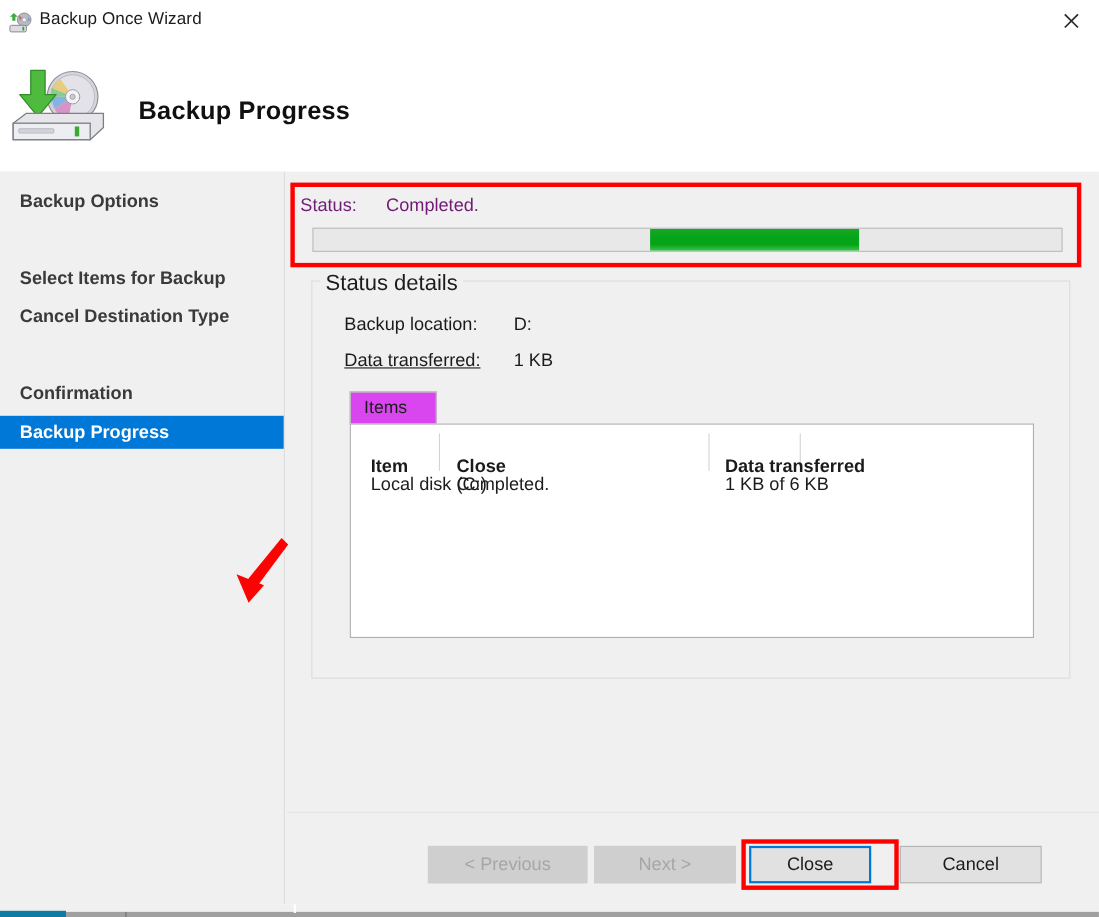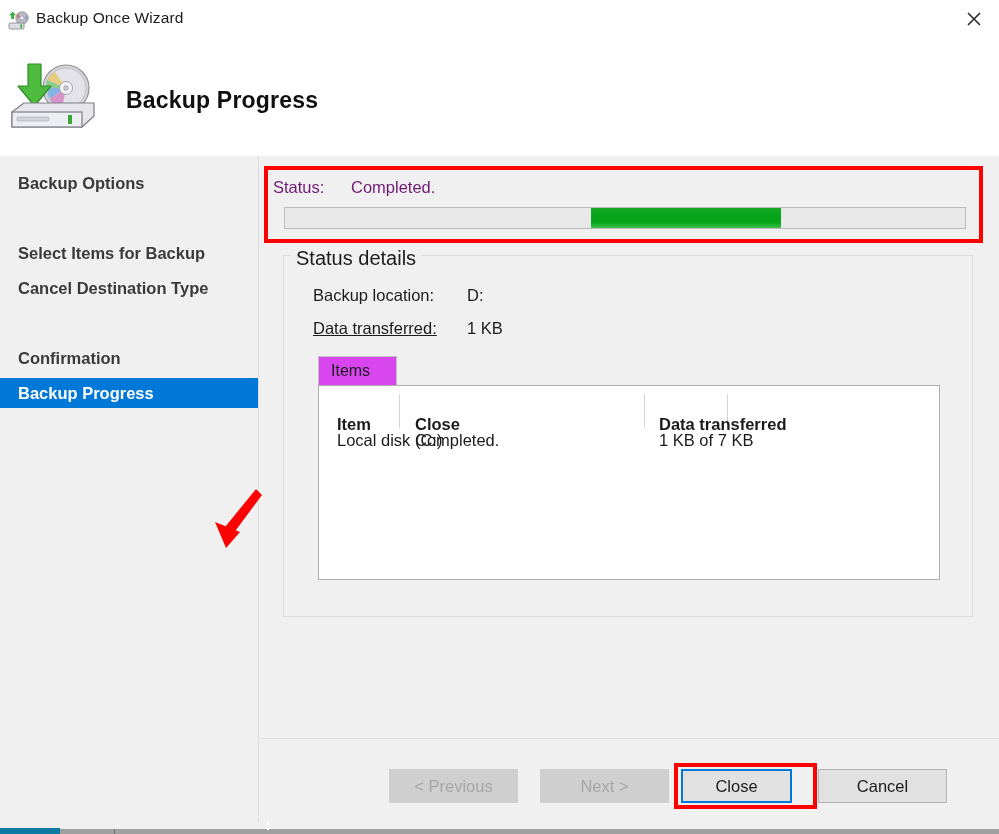--- a/index.html
+++ b/index.html
@@ -417,30 +417,30 @@
       <div class="col-sep" style="left:80px"></div>
       <div class="col-sep" style="left:325px"></div>
       <div class="col-sep" style="left:408px"></div>
 
       <div class="cell header" style="left:18px">Item</div>
       <div class="cell header" style="left:96px">Close</div>
       <div class="cell header" style="left:340px">Data transferred</div>
 
       <div class="cell row1" style="left:18px">Local disk (C:)</div>
       <div class="cell row1" style="left:96px">Completed.</div>
-      <div class="cell row1" style="left:340px">1 KB of 7 KB</div>
+      <div class="cell row1" style="left:340px">1 KB of 6 KB</div>
     </div>
 
   </div>
 
 </div>
 
 <div id="footer-divider"></div>
 <div id="footer">
-  <div class="btn disabled" style="left:128px; width:129px;">&lt; Previous</div>
+  <div class="btn disabled" style="left:128px; width:145px;">&lt; Previous</div>
   <div class="btn disabled" style="left:267px; width:129px;margin-left:12px;">Next &gt;</div>
   <div class="btn" id="btn-close" style="left:420px; width:111px;">Close</div>
   <div class="btn" style="left:557px; width:129px;">Cancel</div>
   <div id="close-highlight" style="border-color: rgb(255, 0, 0);"></div>
 </div>
 
 <div id="taskbar">
   <div id="taskbar-line"></div>
   <div id="taskbar-active" style="background: rgb(14, 123, 164);"></div>
   <div id="taskbar-tick"></div>

